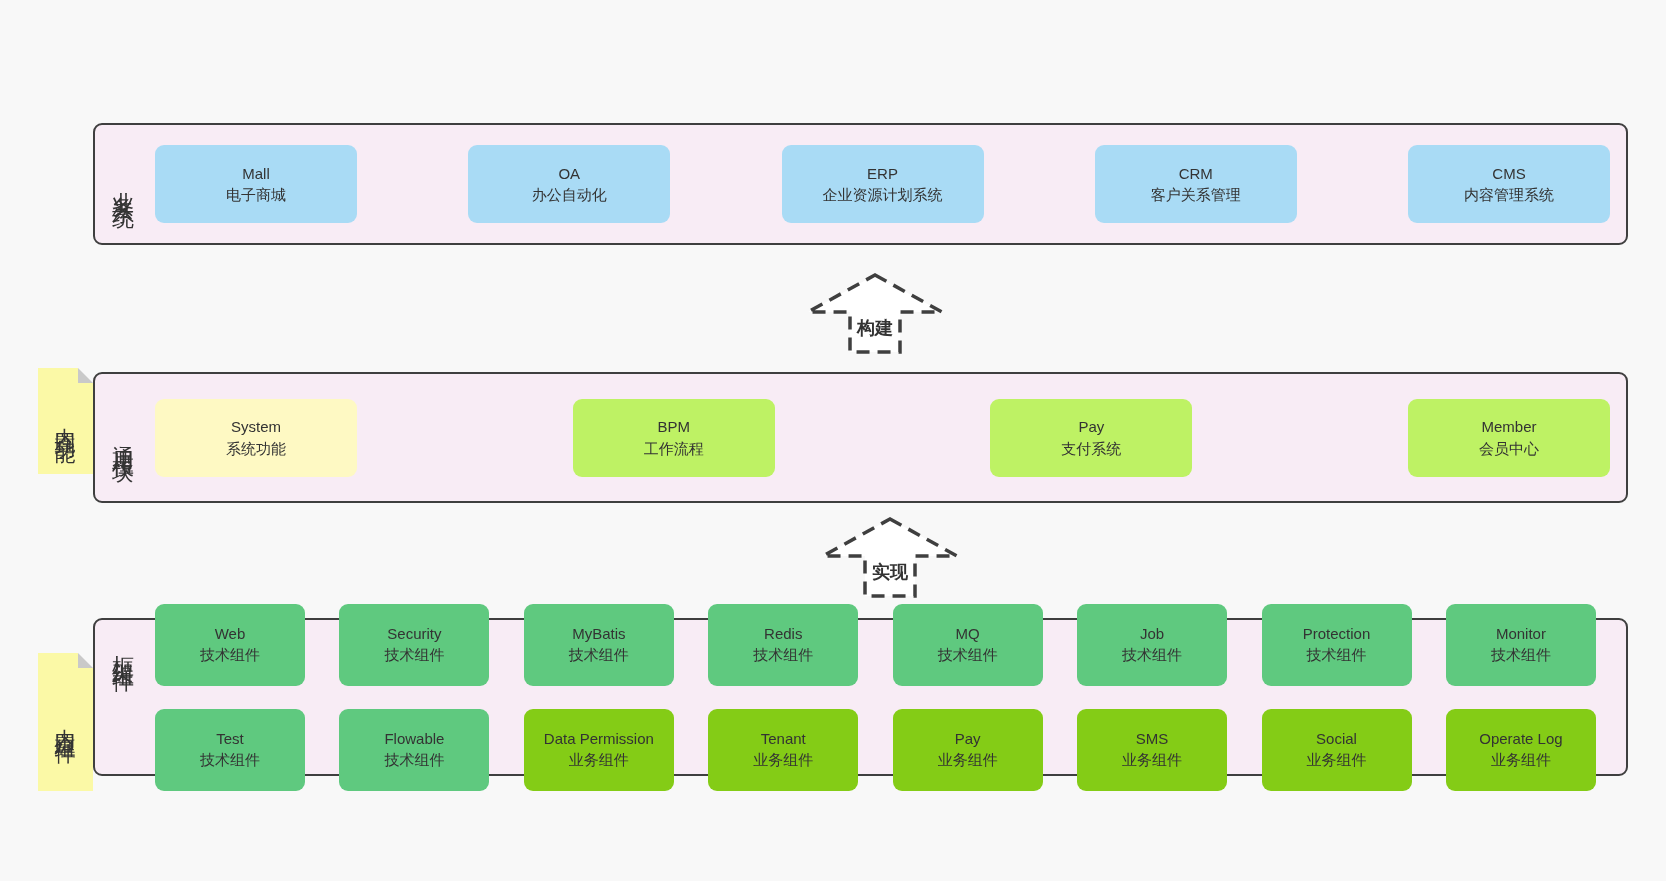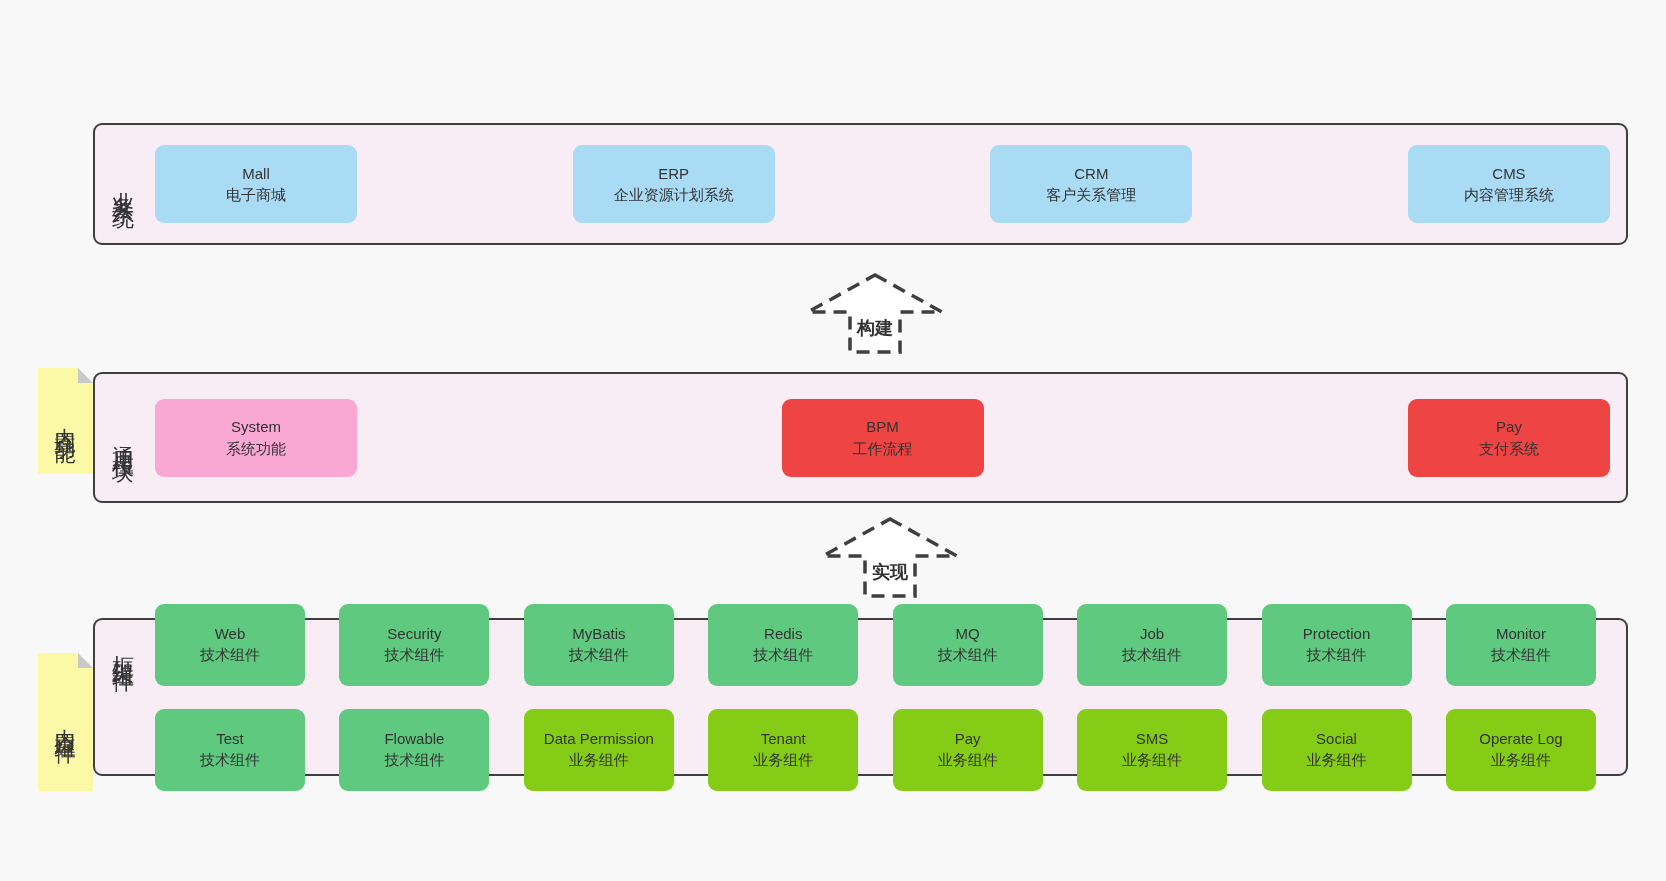--- a/index.html
+++ b/index.html
@@ -62,22 +62,22 @@
     align-items:center;justify-content:center;
     text-align:center;
     line-height:1.42;
     font-size:15px;
     color:#333;
     padding:2px 4px;
   }
   .band-business .box,.band-modules .box{width:202px;height:78px;}
   .band-components .box{width:150px;height:82px;line-height:1.35;}
   .box.blue{background:#a9dbf5;}
-  .box.red{background:#f9a8d4;}
-  .box.pink{background:#ef4444;}
+  .box.red{background:#fef9c3;}
+  .box.pink{background:#bef264;}
   .box.green{background:#5fc97f;}
   .box.lightgreen{background:#84cc16;}
   
   .note{
     position:absolute;left:38px;width:55px;
     background:#fbf9a6;
     z-index:3;
     display:flex;align-items:center;justify-content:center;
   }
   .note-modules{top:368px;height:106px;}
@@ -118,20 +118,24 @@
   <section class="band band-business">
     <div class="band-title">
       <span>业务系统</span>
     </div>
     <div class="band-boxes">
       <div class="box blue">
         <span>Mall</span>
         <span>电子商城</span>
       </div>
       <div class="box blue">
+        <span>OA</span>
+        <span>办公自动化</span>
+      </div>
+      <div class="box blue">
         <span>ERP</span>
         <span>企业资源计划系统</span>
       </div>
       <div class="box blue">
         <span>CRM</span>
         <span>客户关系管理</span>
       </div>
       <div class="box blue">
         <span>CMS</span>
         <span>内容管理系统</span>
@@ -161,20 +165,24 @@
         <span>系统功能</span>
       </div>
       <div class="box pink">
         <span>BPM</span>
         <span>工作流程</span>
       </div>
       <div class="box pink">
         <span>Pay</span>
         <span>支付系统</span>
       </div>
+      <div class="box pink">
+        <span>Member</span>
+        <span>会员中心</span>
+      </div>
     </div>
   </section>
 
   <div class="arrow arrow-implement">
     <svg width="150" height="84" viewBox="0 0 150 84">
       <polygon points="75,3 142,40 100,40 100,80 50,80 50,40 8,40" fill="#ffffff" stroke="#3f3f3f" stroke-width="3.5" stroke-dasharray="13 8" stroke-linejoin="miter"></polygon>
     </svg>
     <span class="arrow-label">实现</span>
   </div>
 

